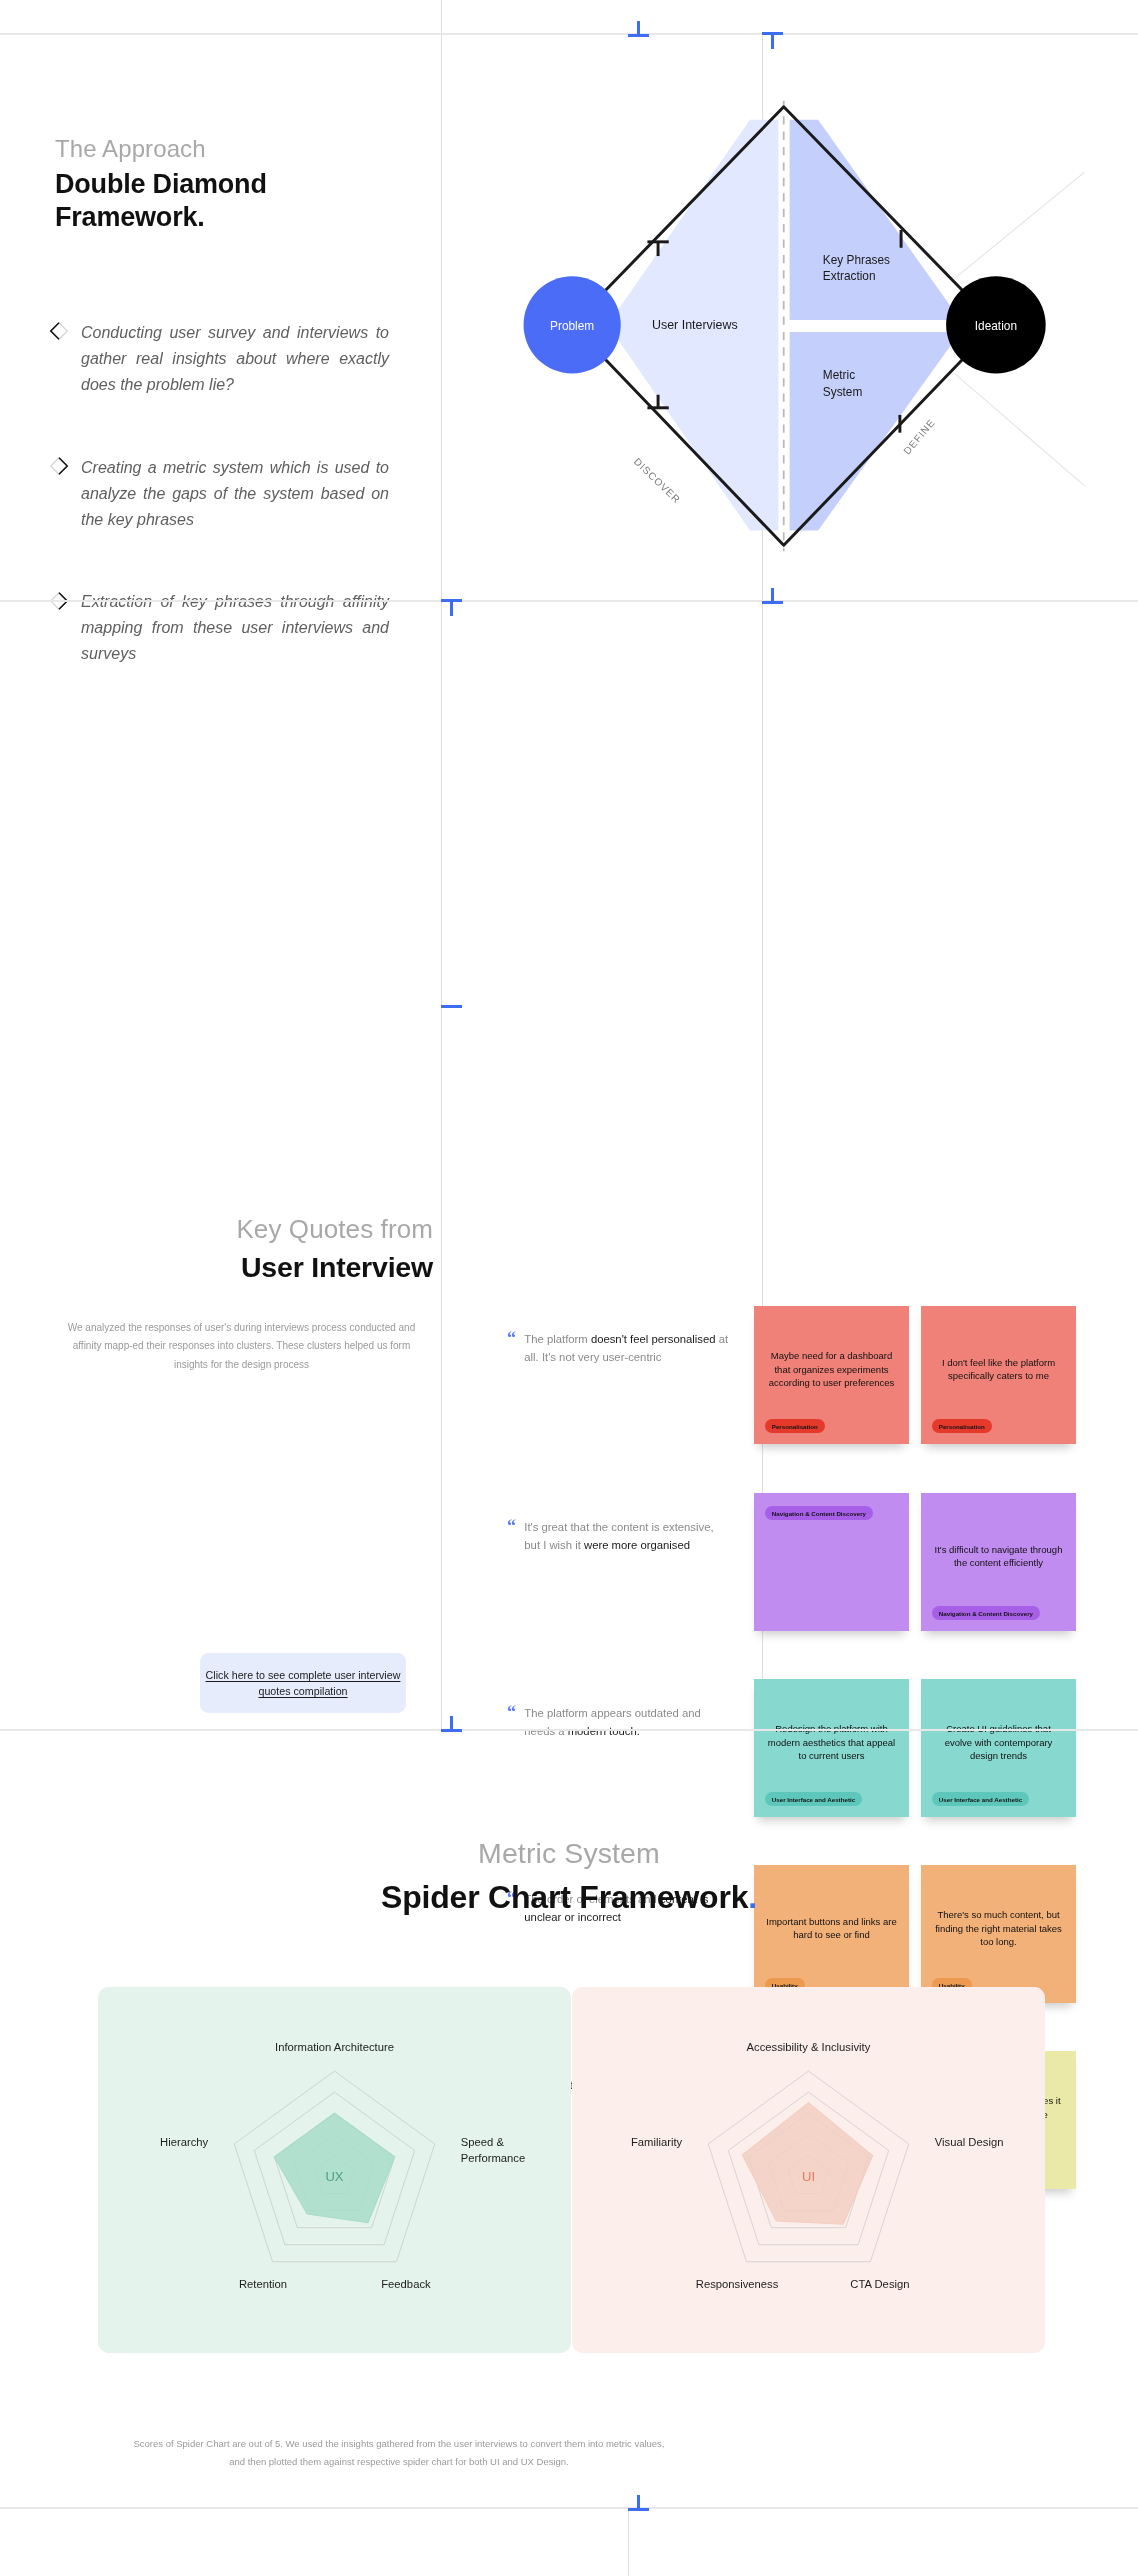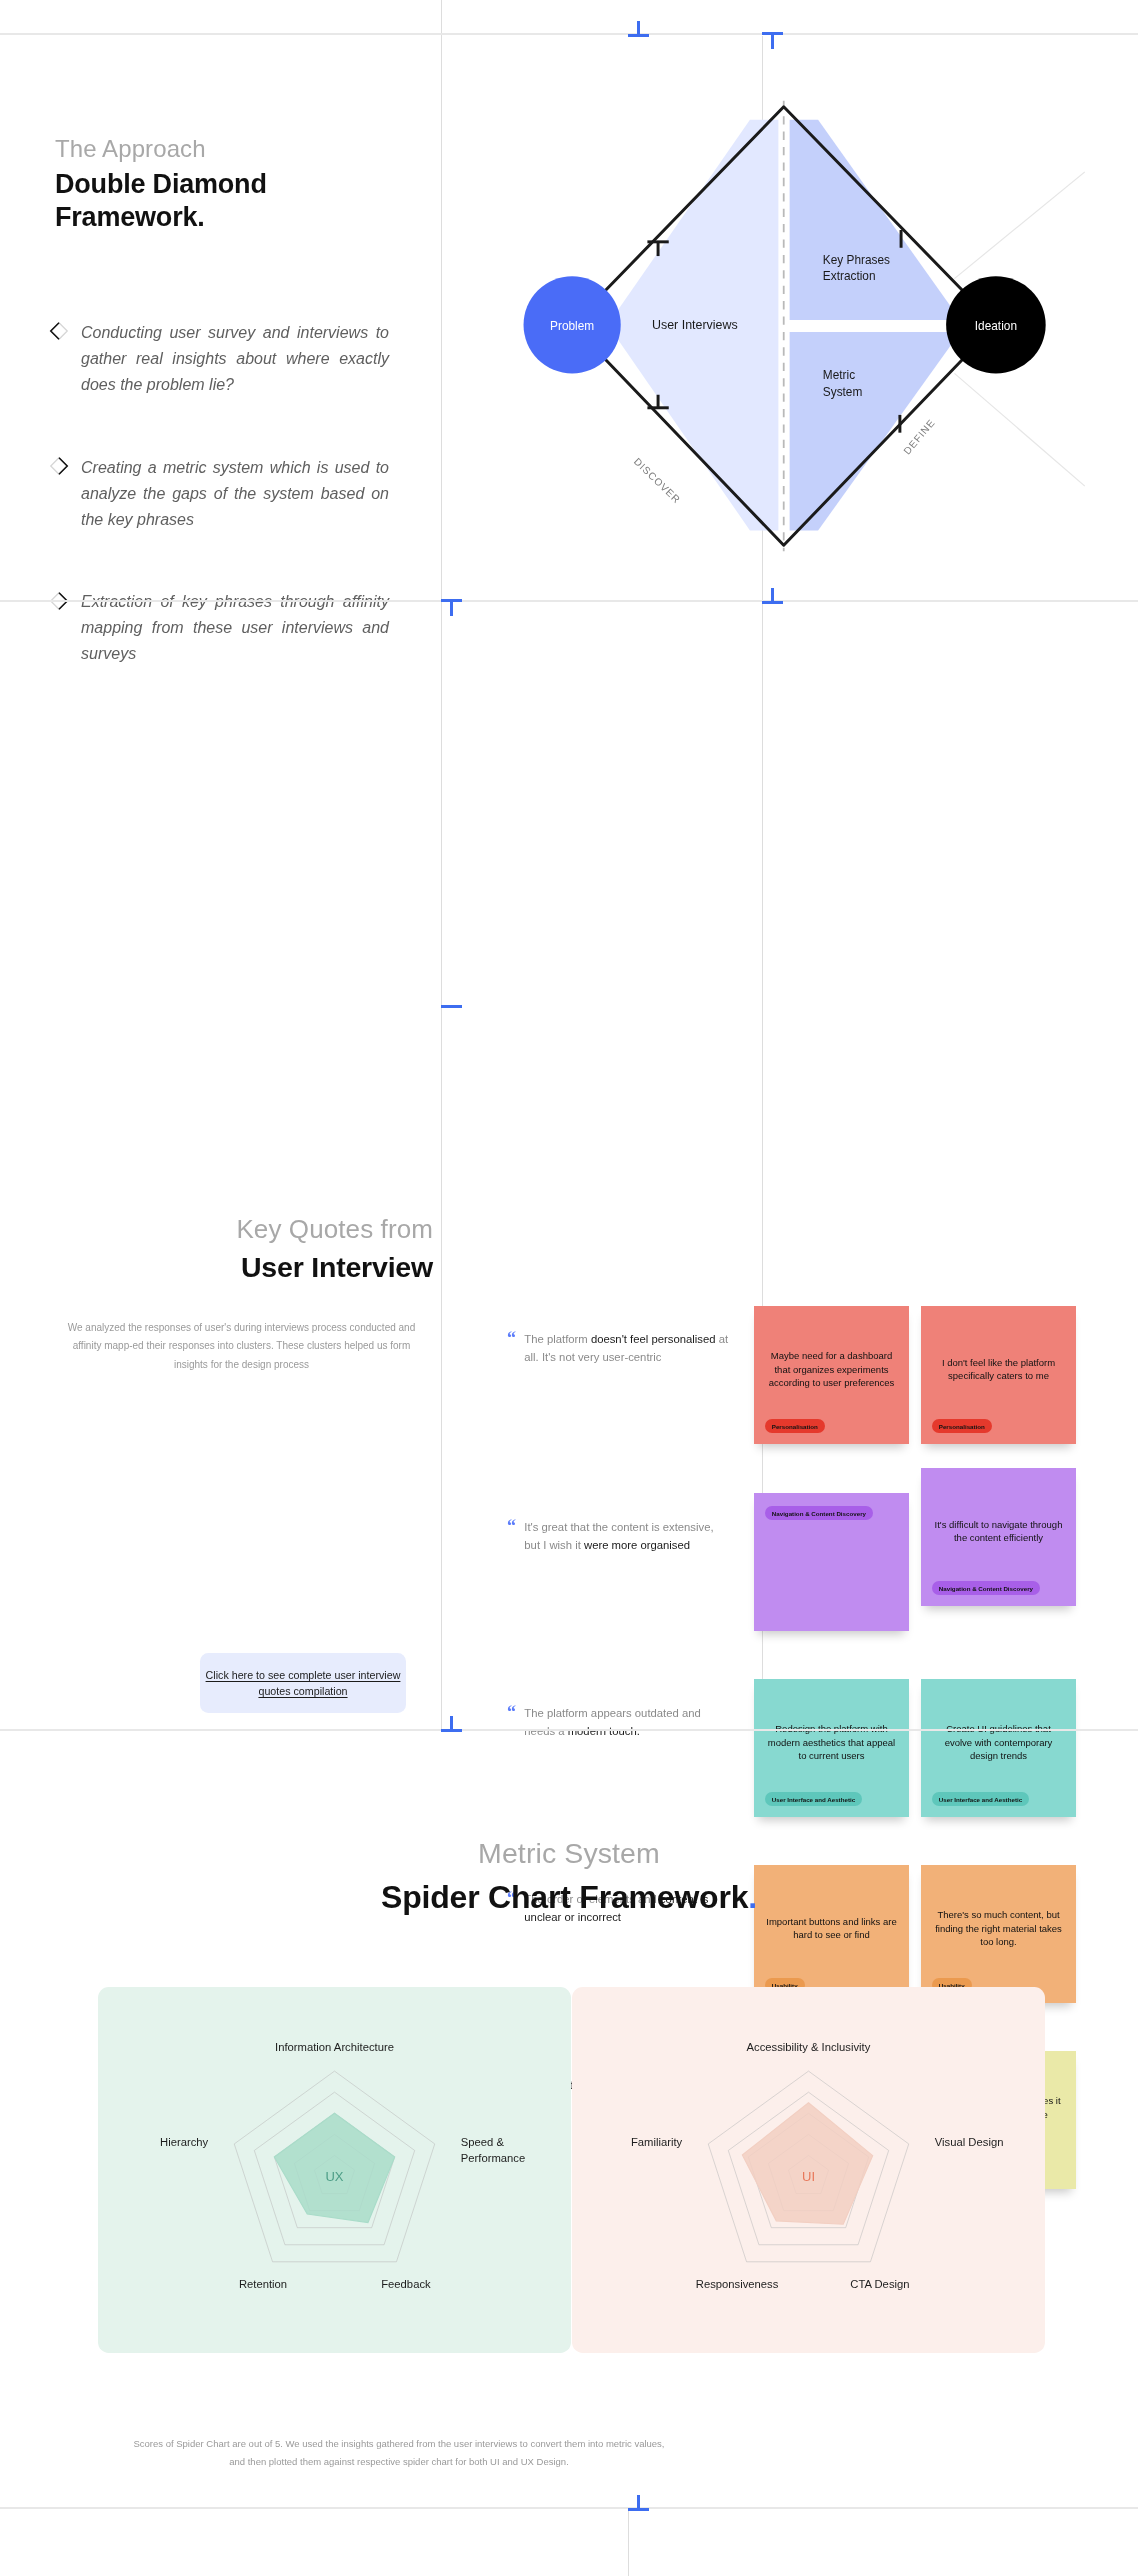--- a/index.html
+++ b/index.html
@@ -284,21 +284,21 @@
         <div class="ntext">Maybe need for a dashboard that organizes experiments according to user preferences</div>
         <div class="ntag" style="background: rgb(229, 57, 44);">Personalisation</div>
       </div>
       <div class="note" style="left: 921px; top: 706px; background: rgb(239, 129, 120);">
         <div class="ntext">I don't feel like the platform specifically caters to me</div>
         <div class="ntag" style="background: rgb(229, 57, 44);">Personalisation</div>
       </div>
       <div class="note" style="left: 754px; top: 893px; background: rgb(192, 140, 240);">
         <div class="ntag" style="background: rgb(168, 95, 232);">Navigation &amp; Content Discovery</div>
       </div>
-      <div class="note" style="left: 921px; top: 868px; background: rgb(192, 140, 240);">
+      <div class="note" style="left: 921px; top: 893px; background: rgb(192, 140, 240);">
         <div class="ntext">It's difficult to navigate through the content efficiently</div>
         <div class="ntag" style="background: rgb(168, 95, 232);">Navigation &amp; Content Discovery</div>
       </div>
       <div class="note" style="left: 754px; top: 1079px; background: rgb(135, 217, 208);">
         <div class="ntext">Redesign the platform with modern aesthetics that appeal to current users</div>
         <div class="ntag" style="background: rgb(94, 199, 187);">User Interface and Aesthetic</div>
       </div>
       <div class="note" style="left: 921px; top: 1079px; background: rgb(135, 217, 208);">
         <div class="ntext">Create UI guidelines that evolve with contemporary design trends</div>
         <div class="ntag" style="background: rgb(94, 199, 187);">User Interface and Aesthetic</div>

